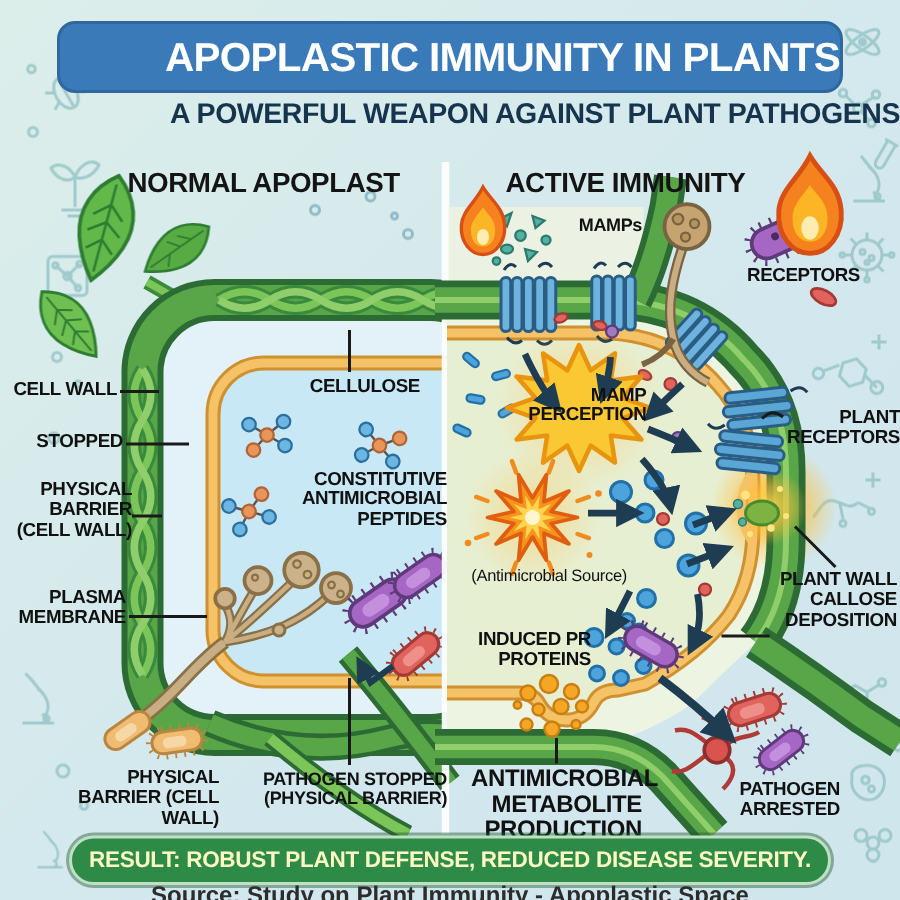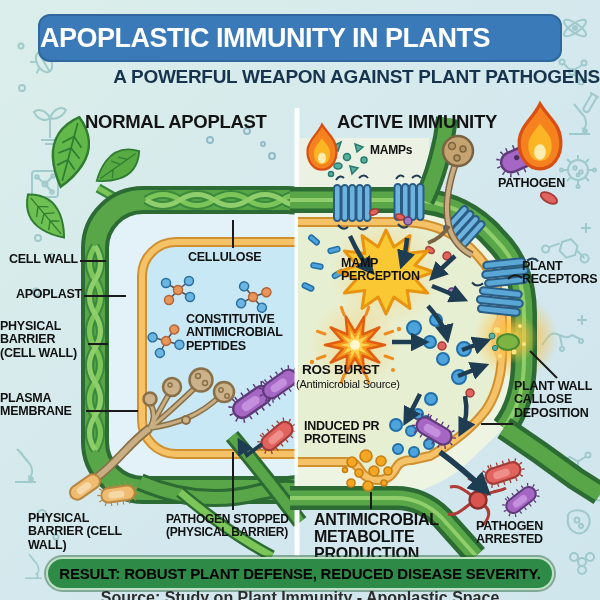--- a/index.html
+++ b/index.html
@@ -3,33 +3,33 @@
 <meta charset="utf-8">
 <style>
   html,body{margin:0;padding:0}
   .canvas{position:relative;width:600px;height:600px;overflow:hidden;
     background:linear-gradient(135deg,#dbeeea 0%,#d3e8ee 60%,#cfe6ec 100%);
     font-family:"Liberation Sans", sans-serif;}
   svg{position:absolute;left:0;top:0}
   .layer{position:absolute;left:0;top:0;width:600px;height:600px;pointer-events:none}
   .title-box{position:absolute;left:38px;top:14px;width:524px;height:48px;
     background:var(--title-box,#3a7ab8);border-radius:12px;border:2px solid #2f689f;
-    box-sizing:border-box;display:flex;align-items:center;justify-content:flex-start;}
+    box-sizing:border-box;display:flex;align-items:center;justify-content:flex-end;}
   .title-box span{color:#fff;font-weight:800;font-size:27px;letter-spacing:-.5px;white-space:nowrap}
   .subtitle{position:absolute;left:0;top:66px;width:600px;text-align:right;
     color:var(--subtitle-text,#16344e);font-weight:800;font-size:19px;letter-spacing:-.3px}
   .hdr{position:absolute;font-weight:800;font-size:18.5px;color:#141414;text-align:left;letter-spacing:-.3px}
   .lbl{position:absolute;font-weight:700;font-size:12.5px;line-height:1.07;color:var(--label-text,#111);
-    text-align:left;letter-spacing:-.25px}
+    text-align:right;letter-spacing:-.25px}
   .lbl.right{text-align:right}
   .lbl.sub{font-weight:400;font-size:11px;letter-spacing:-.2px}
   .banner{position:absolute;left:46px;top:557px;width:508px;height:33px;background:var(--banner-green,#2e8b47);
     border:2px solid #bfe0c4;box-sizing:border-box;border-radius:17px;box-shadow:0 0 0 2px rgba(31,90,47,.45);
     display:flex;align-items:center;justify-content:center}
-  .banner span{color:#000000;font-weight:800;font-size:15px;letter-spacing:-.2px;white-space:nowrap}
+  .banner span{color:#fef9c3;font-weight:800;font-size:15px;letter-spacing:-.2px;white-space:nowrap}
   .source{position:absolute;left:0;top:589px;width:600px;text-align:center;font-size:16px;
     font-weight:600;color:#2c2c2c}
 </style>
 </head>
 <body>
 
 <div class="canvas">
 
 <svg class="layer" width="600" height="600" viewBox="0 0 600 600">
 <defs>
@@ -504,33 +504,32 @@
 
 <div class="title-box">
       <span>APOPLASTIC IMMUNITY IN PLANTS</span>
     </div>
 <div class="subtitle">A POWERFUL WEAPON AGAINST PLANT PATHOGENS</div>
 
 <div class="hdr" style="left:85px;top:111px;width:195px">NORMAL APOPLAST</div>
 <div class="hdr" style="left:337px;top:111px;width:172px">ACTIVE IMMUNITY</div>
 
 <div class="lbl right" style="left:2px;top:253px;width:76px">CELL WALL</div>
-<div class="lbl right" style="left:2px;top:288px;width:80px">APOPLAST</div>
+<div class="lbl right" style="left:2px;top:288px;width:80px">STOPPED</div>
 <div class="lbl" style="left:0px;top:320px;width:88px">PHYSICAL BARRIER (CELL WALL)</div>
 <div class="lbl" style="left:0px;top:392px;width:84px">PLASMA MEMBRANE</div>
 <div class="lbl" style="left:188px;top:251px;width:92px">CELLULOSE</div>
 <div class="lbl" style="left:186px;top:313px;width:112px">CONSTITUTIVE ANTIMICROBIAL PEPTIDES</div>
 <div class="lbl" style="left:28px;top:512px;width:118px">PHYSICAL BARRIER (CELL WALL)</div>
 <div class="lbl" style="left:166px;top:513px;width:132px;font-size:12px">PATHOGEN STOPPED (PHYSICAL BARRIER)</div>
 
 <div class="lbl" style="left:370px;top:144px;width:58px;font-size:12px">MAMPs</div>
-<div class="lbl" style="left:498px;top:177px;width:72px">PATHOGEN</div>
+<div class="lbl" style="left:498px;top:177px;width:72px">RECEPTORS</div>
 <div class="lbl" style="left:341px;top:257px;width:90px">MAMP PERCEPTION</div>
-<div class="lbl" style="left:522px;top:260px;width:78px">PLANT RECEPTORS</div>
-<div class="lbl" style="left:302px;top:363px;width:108px;font-size:13.5px">ROS BURST</div>
+<div class="lbl" style="left:522px;top:272px;width:78px">PLANT RECEPTORS</div>
 <div class="lbl sub" style="left:296px;top:379px;width:122px">(Antimicrobial Source)</div>
 <div class="lbl" style="left:514px;top:380px;width:84px">PLANT WALL CALLOSE DEPOSITION</div>
 <div class="lbl" style="left:304px;top:420px;width:90px">INDUCED PR PROTEINS</div>
 <div class="lbl" style="left:314px;top:511px;width:114px;font-size:16px">ANTIMICROBIAL METABOLITE PRODUCTION</div>
 <div class="lbl" style="left:476px;top:520px;width:84px">PATHOGEN ARRESTED</div>
 
 <div class="banner">
       <span>RESULT: ROBUST PLANT DEFENSE, REDUCED DISEASE SEVERITY.</span>
     </div>
 <div class="source">Source: Study on Plant Immunity - Apoplastic Space</div>

